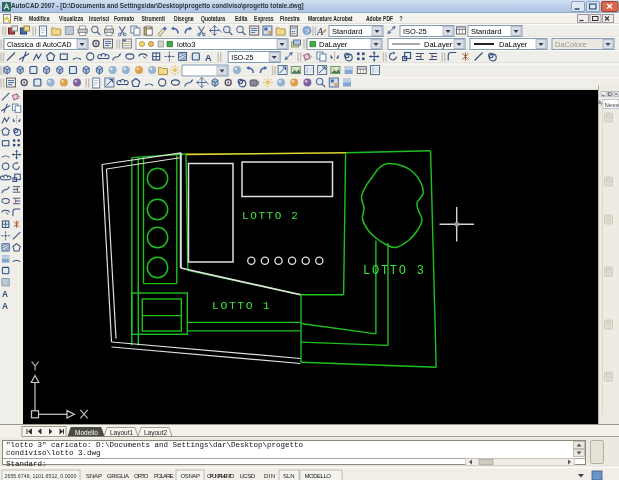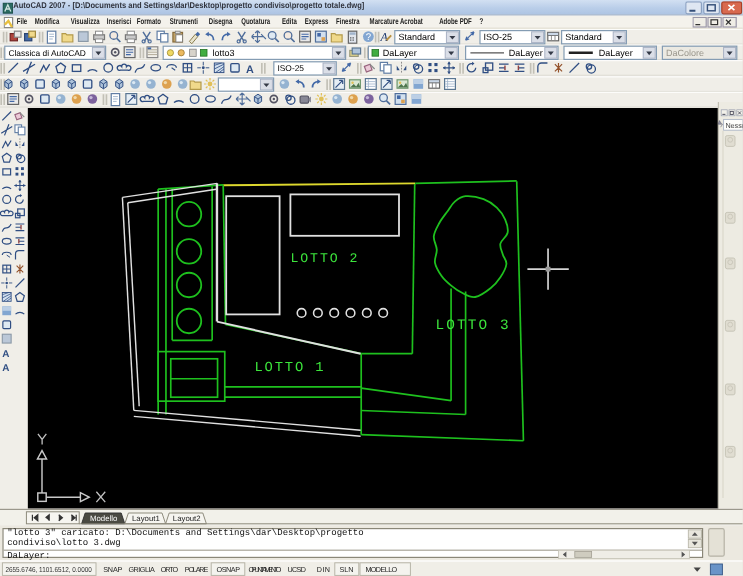--- a/index.html
+++ b/index.html
@@ -891,21 +891,21 @@
   <text x="144" y="9.5" font-size="6.5" fill="#222" font-family="Liberation Sans">Layout2</text>
   <path d="M66 11.5h553" stroke="#8a8778" stroke-width="0.8"></path>
  </svg>
 </div>
 
 <div class="abs" style="left:0;top:438px;width:619px;height:29px;background:#ece9e0">
  <div class="abs" style="left:2px;top:2px;width:584px;height:25px;background:#fff;border:1px solid #8a8778">
   <div style="position:absolute;left:3px;top:1px;font-size:7.5px;font-family:'Liberation Mono',monospace;color:#111;white-space:pre;line-height:7.5px">"lotto 3" caricato: D:\Documents and Settings\dar\Desktop\progetto
 condiviso\lotto 3.dwg</div>
   <div style="position:absolute;left:0;top:17px;width:582px;border-top:1px solid #a8a598"></div>
-  <div style="position:absolute;left:3px;top:18.5px;font-size:7.5px;font-family:'Liberation Mono',monospace;color:#111">DaLayer:</div>
+  <div style="position:absolute;left:3px;top:18.5px;font-size:7.5px;font-family:'Liberation Mono',monospace;color:#111">Standard:</div>
   <svg width="12" height="16" style="position:absolute;left:570px;top:0">
    <rect x="0.5" y="0.5" width="11" height="7" fill="#e8e6dd" stroke="#b5b2a5" stroke-width="0.8"></rect>
           <path d="M6 2.5l-2.5 3h5z" fill="#555"></path>
    <rect x="0.5" y="8.5" width="11" height="7" fill="#e8e6dd" stroke="#b5b2a5" stroke-width="0.8"></rect>
           <path d="M6 13.5l-2.5-3h5z" fill="#555"></path>
   </svg>
   <svg width="110" height="8" style="position:absolute;left:462px;top:16.5px">
    <rect x="0.5" y="0.5" width="109" height="7" fill="#efede6" stroke="#c5c2b5" stroke-width="0.7"></rect>
    <path d="M4 4l3-2.5v5z" fill="#555"></path>
           <rect x="14" y="1.5" width="14" height="5" fill="#cfccbf" stroke="#a5a295" stroke-width="0.7"></rect>

